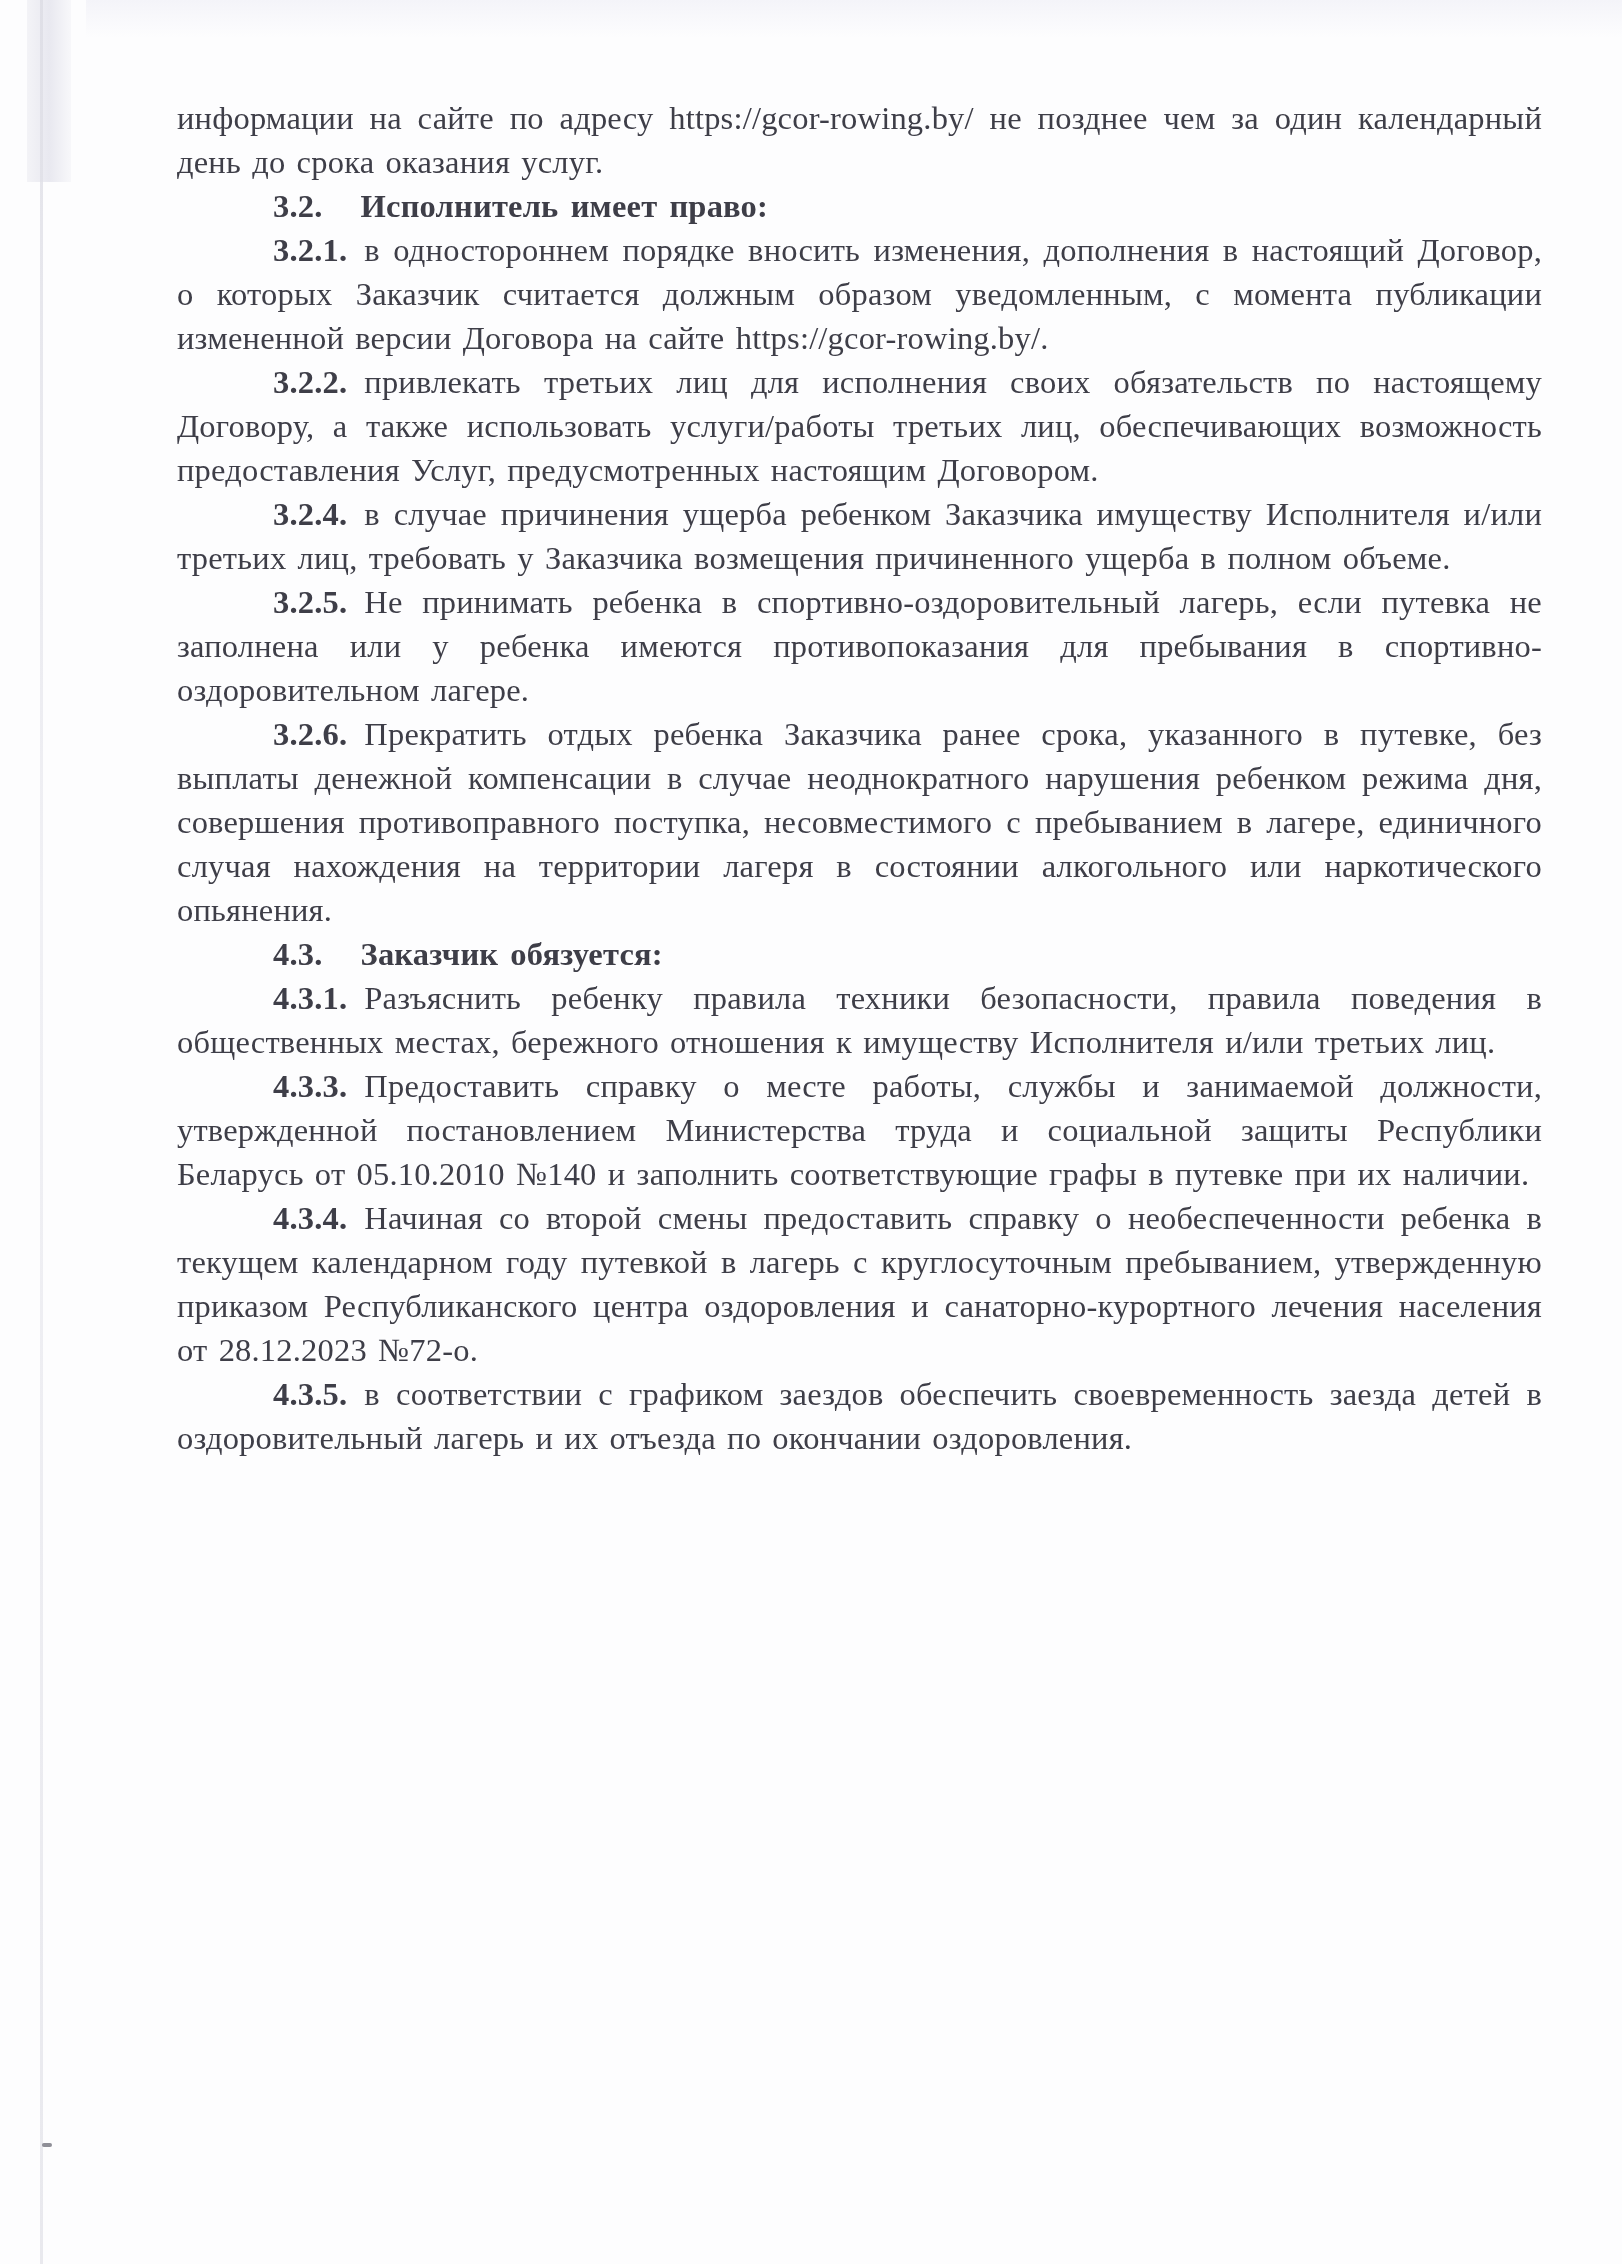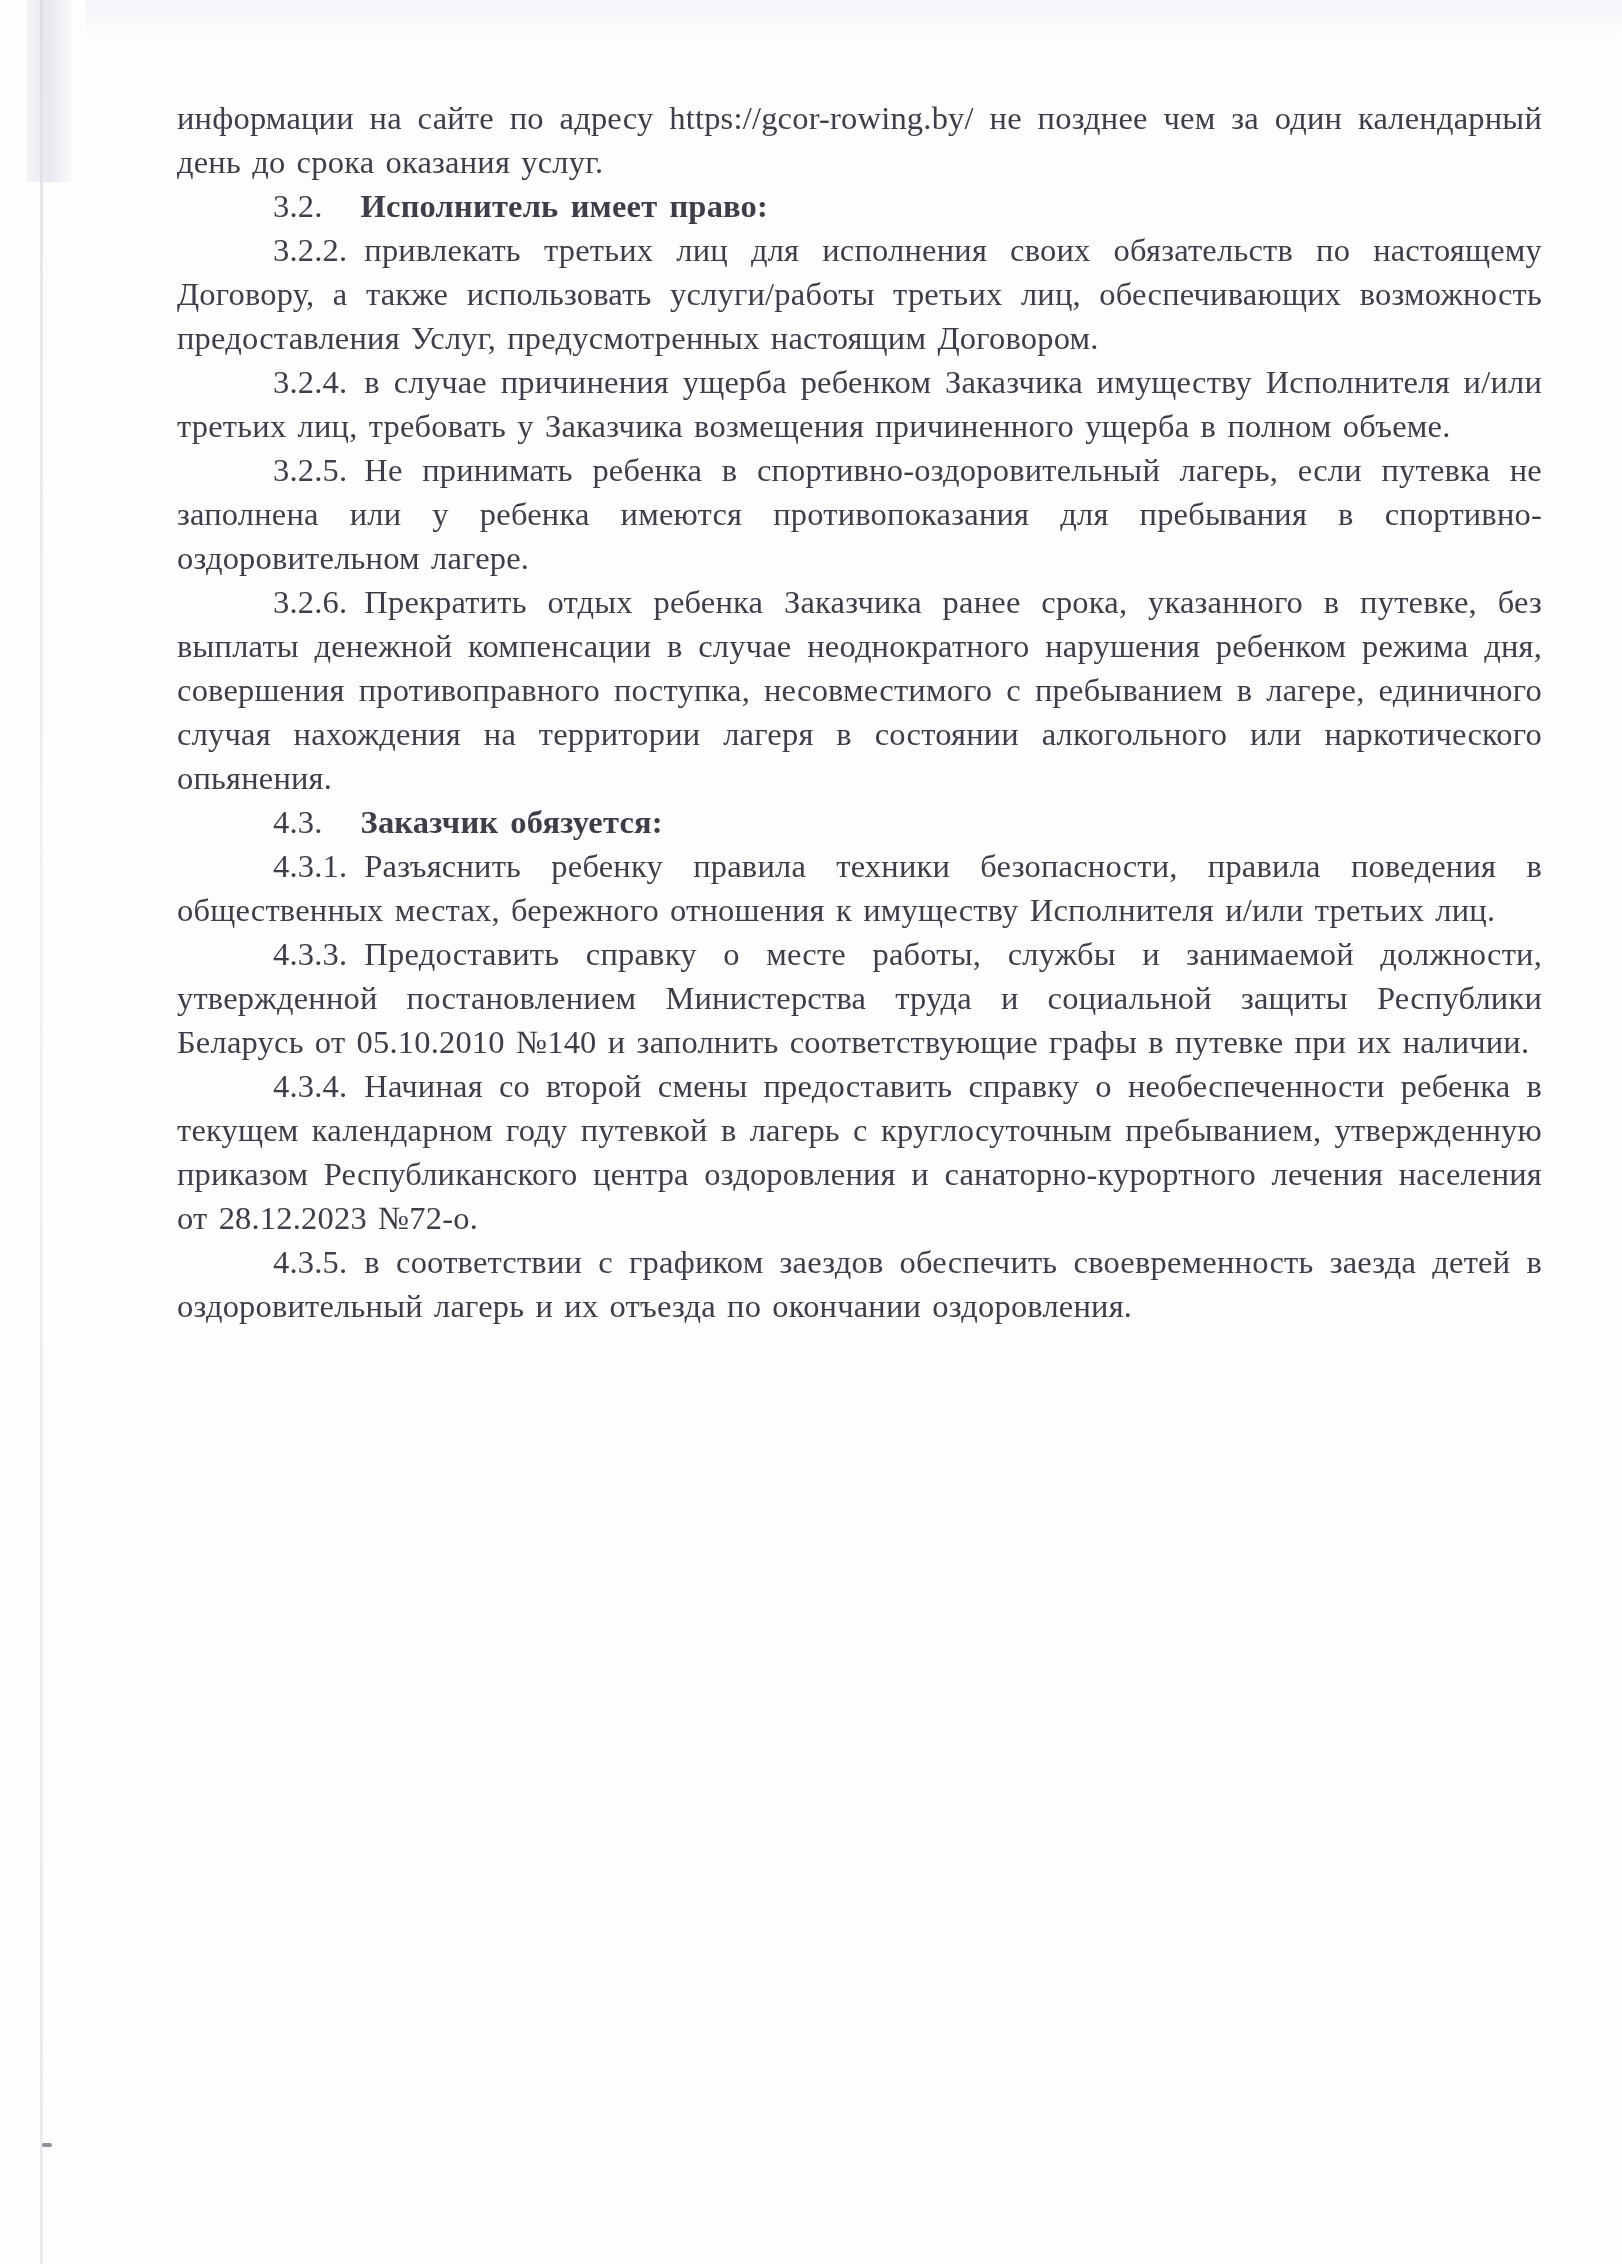--- a/index.html
+++ b/index.html
@@ -71,38 +71,39 @@
     text-indent: 96px;
   }
   .para.continuation {
     text-indent: 0;
   }
   .para.heading {
     font-weight: bold;
     word-spacing: 3.8px;
   }
   .num {
-    font-weight: normal;
+    font-weight: bold;
     margin-right: 17px;
   }
   .heading .num {
     margin-right: 38px;
   }
 </style>
 </head>
 <body>
 
 <div class="page">
   <div class="artifact-left-shade"></div>
   <div class="artifact-left-line"></div>
   <div class="artifact-tick"></div>
   <div class="artifact-top-haze"></div>
   <div class="doc-body" id="doc-body">
       <p class="para continuation"><span>информации на сайте по адресу https://gcor-rowing.by/ не позднее чем за один календарный день до срока оказания услуг.</span></p>
       <p class="para heading"><b class="num">3.2.</b><span>Исполнитель имеет право:</span></p>
+      <p class="para numbered"><b class="num">3.2.1.</b><span>в одностороннем порядке вносить изменения, дополнения в настоящий Договор, о которых Заказчик считается должным образом уведомленным, с момента публикации измененной версии Договора на сайте https://gcor-rowing.by/.</span></p>
       <p class="para numbered"><b class="num">3.2.2.</b><span>привлекать третьих лиц для исполнения своих обязательств по настоящему Договору, а также использовать услуги/работы третьих лиц, обеспечивающих возможность предоставления Услуг, предусмотренных настоящим Договором.</span></p>
       <p class="para numbered"><b class="num">3.2.4.</b><span>в случае причинения ущерба ребенком Заказчика имуществу Исполнителя и/или третьих лиц, требовать у Заказчика возмещения причиненного ущерба в полном объеме.</span></p>
       <p class="para numbered"><b class="num">3.2.5.</b><span>Не принимать ребенка в спортивно-оздоровительный лагерь, если путевка не заполнена или у ребенка имеются противопоказания для пребывания в спортивно-оздоровительном лагере.</span></p>
       <p class="para numbered"><b class="num">3.2.6.</b><span>Прекратить отдых ребенка Заказчика ранее срока, указанного в путевке, без выплаты денежной компенсации в случае неоднократного нарушения ребенком режима дня, совершения противоправного поступка, несовместимого с пребыванием в лагере, единичного случая нахождения на территории лагеря в состоянии алкогольного или наркотического опьянения.</span></p>
       <p class="para heading"><b class="num">4.3.</b><span>Заказчик обязуется:</span></p>
       <p class="para numbered"><b class="num">4.3.1.</b><span>Разъяснить ребенку правила техники безопасности, правила поведения в общественных местах, бережного отношения к имуществу Исполнителя и/или третьих лиц.</span></p>
       <p class="para numbered"><b class="num">4.3.3.</b><span>Предоставить справку о месте работы, службы и занимаемой должности, утвержденной постановлением Министерства труда и социальной защиты Республики Беларусь от 05.10.2010 №140 и заполнить соответствующие графы в путевке при их наличии.</span></p>
       <p class="para numbered"><b class="num">4.3.4.</b><span>Начиная со второй смены предоставить справку о необеспеченности ребенка в текущем календарном году путевкой в лагерь с круглосуточным пребыванием, утвержденную приказом Республиканского центра оздоровления и санаторно-курортного лечения населения от 28.12.2023 №72-о.</span></p>
       <p class="para numbered"><b class="num">4.3.5.</b><span>в соответствии с графиком заездов обеспечить своевременность заезда детей в оздоровительный лагерь и их отъезда по окончании оздоровления.</span></p>
     </div>

